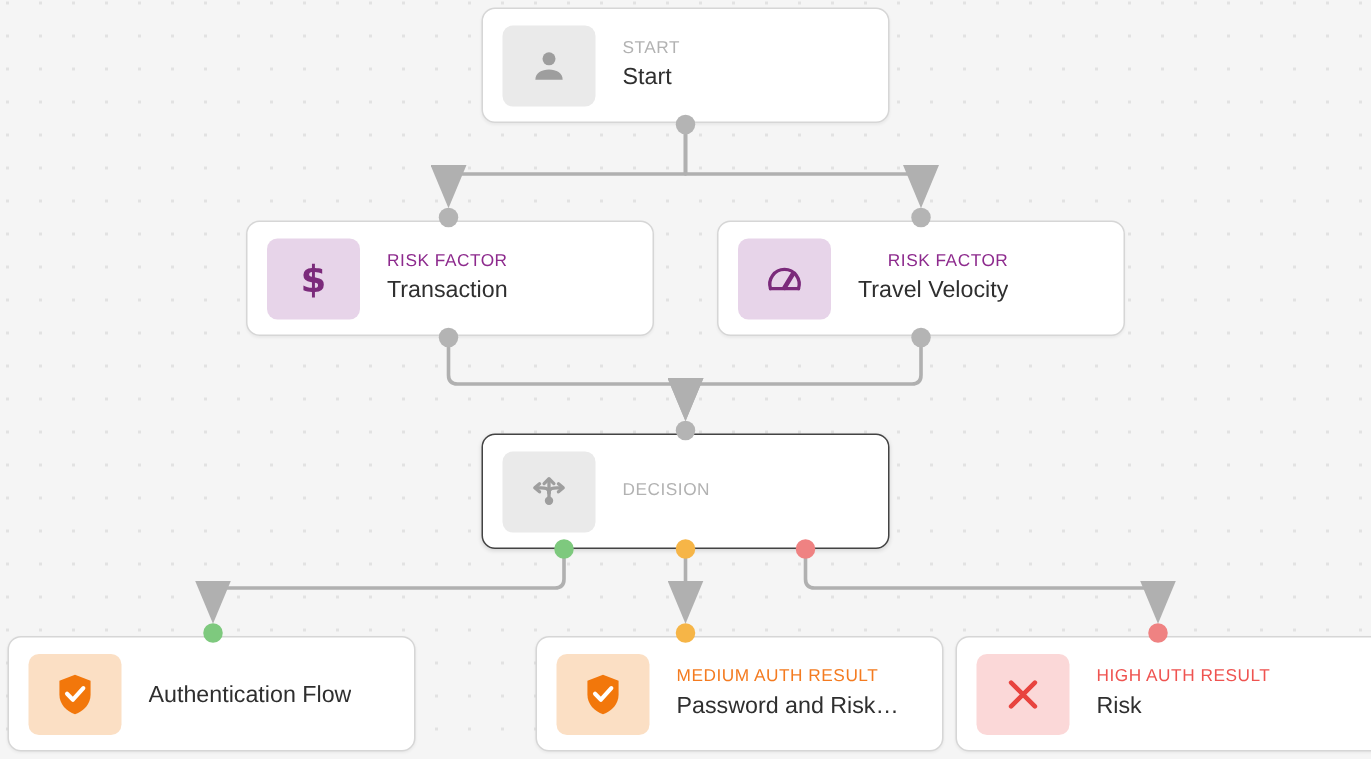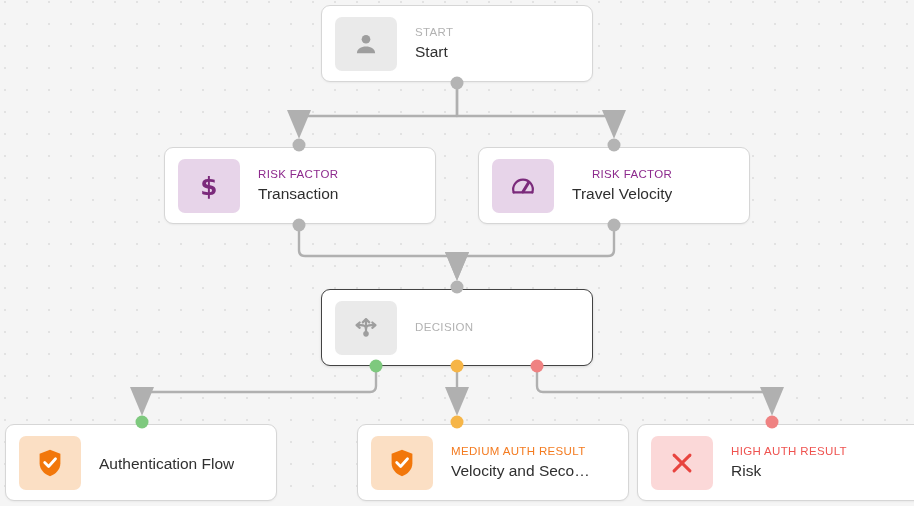--- a/index.html
+++ b/index.html
@@ -220,21 +220,21 @@
 
   <div class="node" id="node-medium">
     <div class="node-icon ic-orange">
       <svg width="28" height="30" viewBox="0 0 24 26">
         <path d="M12 1.6 21 5v8.2c0 5.4-4.1 9.6-9 11.2-4.9-1.6-9-5.8-9-11.2V5z" fill="#f2770b"></path>
         <path d="M7.4 12.6 10.8 16 16.8 9.3" fill="none" stroke="#ffffff" stroke-width="2.4" stroke-linecap="round" stroke-linejoin="round"></path>
       </svg>
     </div>
     <div class="node-text">
       <div class="node-kicker k-orange">MEDIUM AUTH RESULT</div>
-      <div class="node-title">Velocity and Seco…</div>
+      <div class="node-title">Password and Risk…</div>
     </div>
   </div>
   <div class="port amber" style="left:457px; top:422px;"></div>
 
   <div class="node" id="node-high">
     <div class="node-icon ic-red">
       <svg width="28" height="28" viewBox="0 0 24 24" fill="none" stroke="#e8443f" stroke-width="2.6" stroke-linecap="round">
         <path d="M5.2 5.2 18.8 18.8"></path>
         <path d="M18.8 5.2 5.2 18.8"></path>
       </svg>

